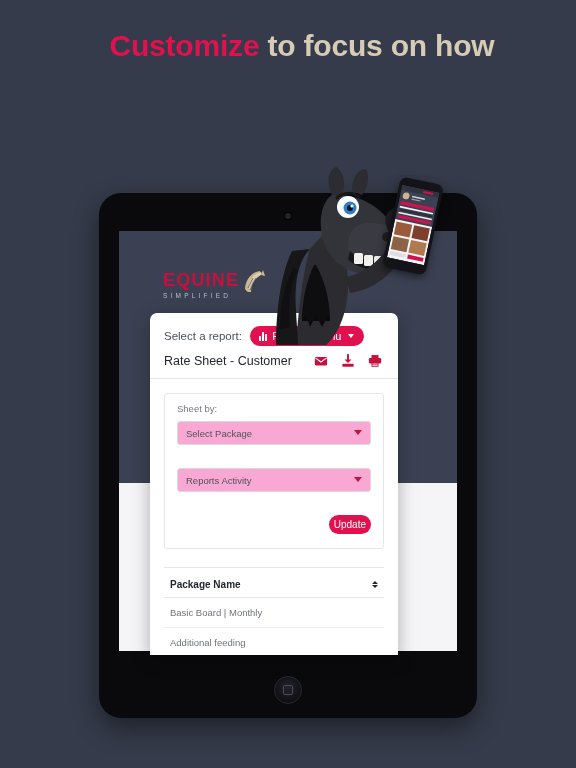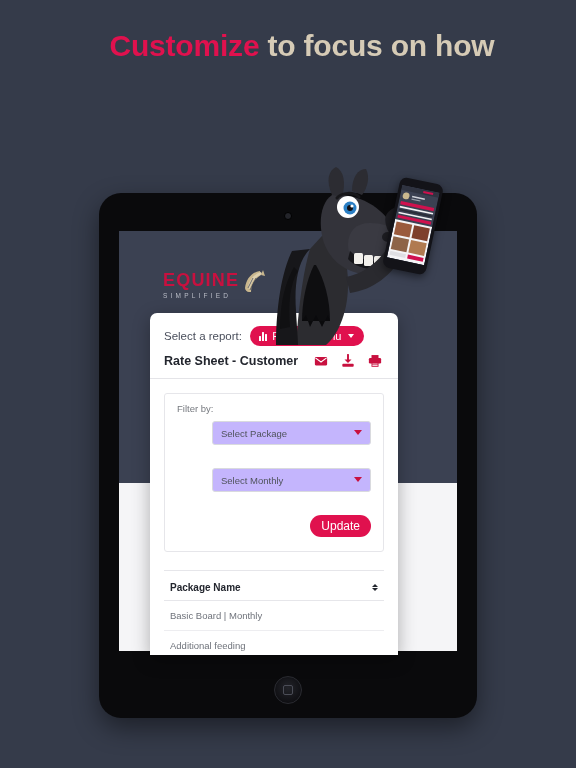--- a/index.html
+++ b/index.html
@@ -104,49 +104,49 @@
     width:0;height:0;margin-left:2px;
     border-left:3.5px solid transparent;border-right:3.5px solid transparent;
     border-top:4px solid #fff;
   }
 
   .card-row2{
     display:flex;align-items:center;justify-content:space-between;
     padding:8px 16px 10px 14px;
     border-bottom:1px solid #e4e4e8;
   }
-  .report-title{font-size:12.5px;font-weight:bold;color:#23262e;}
+  .report-title{font-size:12.5px;font-weight:normal;color:#23262e;}
   .actions{display:flex;align-items:center;gap:13px;}
   .act{width:14px;height:14px;display:block;cursor:pointer;}
 
   .filter-box{
     margin:14px 14px 0 14px;
     border:1px solid #e6e6ea;border-radius:3px;
     padding:9px 12px 14px 12px;
   }
   .filter-label{font-size:9.5px;color:#76797f;margin-bottom:7px;}
   .sel{
     position:relative;
-    height:22px;border:1px solid #d9dade;border-radius:3px;background:#c4b5fd;
+    height:22px;border:1px solid #d9dade;border-radius:3px;background:#f9a8d4;
     display:flex;align-items:center;
     padding:0 8px;
     font-size:9.5px;color:#4f535c;
-    margin-bottom:23px;cursor:pointer;margin-left:35px;
+    margin-bottom:23px;cursor:pointer;
   }
   .sel:last-of-type{margin-bottom:14px;}
   .sel .dd{
     position:absolute;right:8px;top:50%;transform:translateY(-60%);
     width:0;height:0;
     border-left:4px solid transparent;border-right:4px solid transparent;
     border-top:5px solid #c8103f;
   }
   .update-row{display:flex;justify-content:flex-end;}
   .update-btn{
     background:#e0114e;color:#fff;border:none;border-radius:11px;
-    font-size:12px;font-family:inherit;padding:4px 11px;cursor:pointer;text-align:center;
+    font-size:10px;font-family:inherit;padding:4px 5px;cursor:pointer;text-align:center;
   }
 
   .table{margin:18px 14px 0 14px;}
   .th{
     display:flex;align-items:center;justify-content:space-between;
     font-size:10px;font-weight:bold;color:#23262e;
     padding:11px 2px 7px 6px;
     border-top:1px solid #e6e6ea;border-bottom:1px solid #e6e6ea;
     cursor:pointer;
   }
@@ -242,29 +242,29 @@
         <rect x="4" y="1.2" width="8" height="3.4" fill="#c8103f"></rect>
         <rect x="1" y="4.6" width="14" height="6.2" rx="1.4" fill="#c8103f"></rect>
         <rect x="4" y="10" width="8" height="4.6" fill="#c8103f"></rect>
         <rect x="5" y="11" width="6" height="0.9" fill="#fff"></rect>
         <rect x="5" y="12.6" width="6" height="0.9" fill="#fff"></rect>
       </svg>
     </span>
   </div>
 
   <div class="filter-box">
-    <div class="filter-label">Filter by:</div>
+    <div class="filter-label">Sheet by:</div>
 
     <div class="sel">
       <span>Select Package</span>
       <span class="dd"></span>
     </div>
 
     <div class="sel">
-      <span>Select Monthly</span>
+      <span>Reports Activity</span>
       <span class="dd"></span>
     </div>
 
     <div class="update-row">
       <button class="update-btn">Update</button>
     </div>
   </div>
 
   <div class="table">
     <div class="th">

